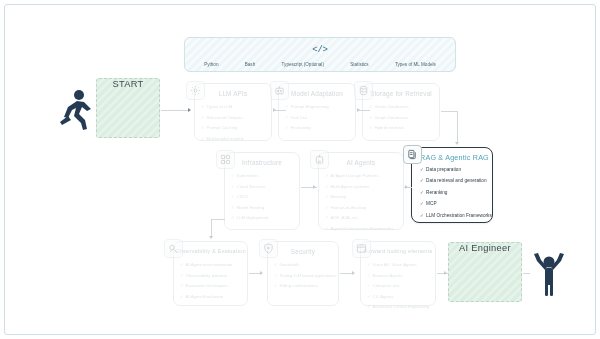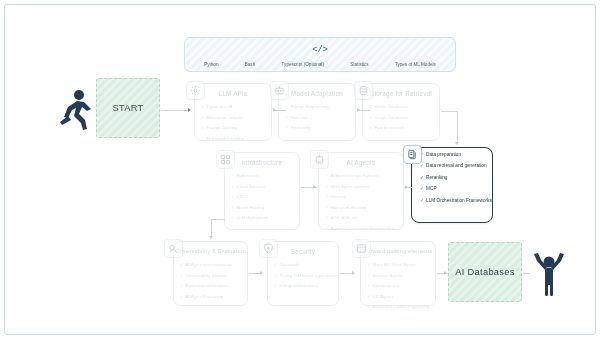--- a/index.html
+++ b/index.html
@@ -36,21 +36,21 @@
      background:repeating-linear-gradient(135deg,#eef6f9 0 3px,#f7fbfc 3px 6px);box-sizing:border-box;}
   #banner .btitle{display:flex;align-items:center;justify-content:center;gap:5px;height:17px;padding-top:3px;}
   #banner .btitle .tag{font-size:9px;color:#3c6e85;font-family:"Liberation Mono",monospace;letter-spacing:-.3px;}
   #banner .btitle .txt{font-size:8.4px;color:#30566b;}
   #banner .bitems{display:flex;justify-content:space-around;align-items:center;padding:0 6px;height:13px;}
   #banner .bitems span{font-size:4.6px;color:#4c6b79;white-space:nowrap;}
 
   
   .term{position:absolute;border:1px dashed #b9d6c6;border-radius:3px;
      background:repeating-linear-gradient(135deg,#dceee2 0 3px,#e6f3ea 3px 6px);
-     display:flex;align-items:center;justify-content:center;box-sizing:border-box;}
+     display:flex;align-items:flex-start;justify-content:center;box-sizing:border-box;}
   .term span{font-size:9.3px;color:#3c4a52;letter-spacing:.3px;}
   #start{left:96px;top:78px;width:64px;height:60px;}
   #finish{left:448px;top:242px;width:74px;height:60px;}
 
   .person{position:absolute;}
 
   
   .ln{position:absolute;background:#d2d9dd;}
   .lnh{height:1px;}
   .lnv{width:1px;}
@@ -165,20 +165,21 @@
     </ul>
   </div>
   <div class="badge ghost-b" style="left:310px;top:150px;">
     <svg width="11" height="11" viewBox="0 0 24 24" fill="none" stroke="#9aa6ab" stroke-width="2">
       <rect x="5" y="6" width="14" height="14" rx="2"></rect>
       <path d="M12 2v4M9 12h.01M15 12h.01M9 16h6"></path>
     </svg>
   </div>
 
   <div class="card hl" style="left:411px;top:147px;width:82px;height:76px;">
+    <div class="title">RAG &amp; Agentic RAG</div>
     <ul>
       <li>Data preparation</li>
       <li>Data retrieval and generation</li>
       <li>Reranking</li>
       <li>MCP</li>
       <li>LLM Orchestration Frameworks</li>
     </ul>
   </div>
   <div class="badge" style="left:403px;top:145px;border-color:#b9c6cc;">
     <svg width="11" height="11" viewBox="0 0 24 24" fill="none" stroke="#5a6b75" stroke-width="2">
@@ -230,21 +231,21 @@
     </ul>
   </div>
   <div class="badge ghost-b" style="left:352px;top:239px;">
     <svg width="11" height="11" viewBox="0 0 24 24" fill="none" stroke="#9aa6ab" stroke-width="2">
       <rect x="3" y="4" width="18" height="16" rx="2"></rect>
         <path d="M3 9h18"></path>
     </svg>
   </div>
 
   <div class="term" id="finish">
-    <span>AI Databases</span>
+    <span>AI Engineer</span>
   </div>
   <svg class="person" style="left:530px;top:250px;" width="38" height="46" viewBox="0 0 38 46">
     <circle cx="19" cy="12" r="5.5" fill="#243b53"></circle>
     <rect x="15" y="18" width="8" height="17" rx="2" fill="#243b53"></rect>
     <path d="M15 20 L7 11 L4 4 L8 3 L11 10 L17 17 Z" fill="#243b53"></path>
     <path d="M23 20 L31 11 L34 4 L30 3 L27 10 L21 17 Z" fill="#243b53"></path>
     <rect x="15" y="33" width="3" height="13" rx="1.3" fill="#243b53"></rect>
     <rect x="20" y="33" width="3" height="13" rx="1.3" fill="#243b53"></rect>
   </svg>
 

